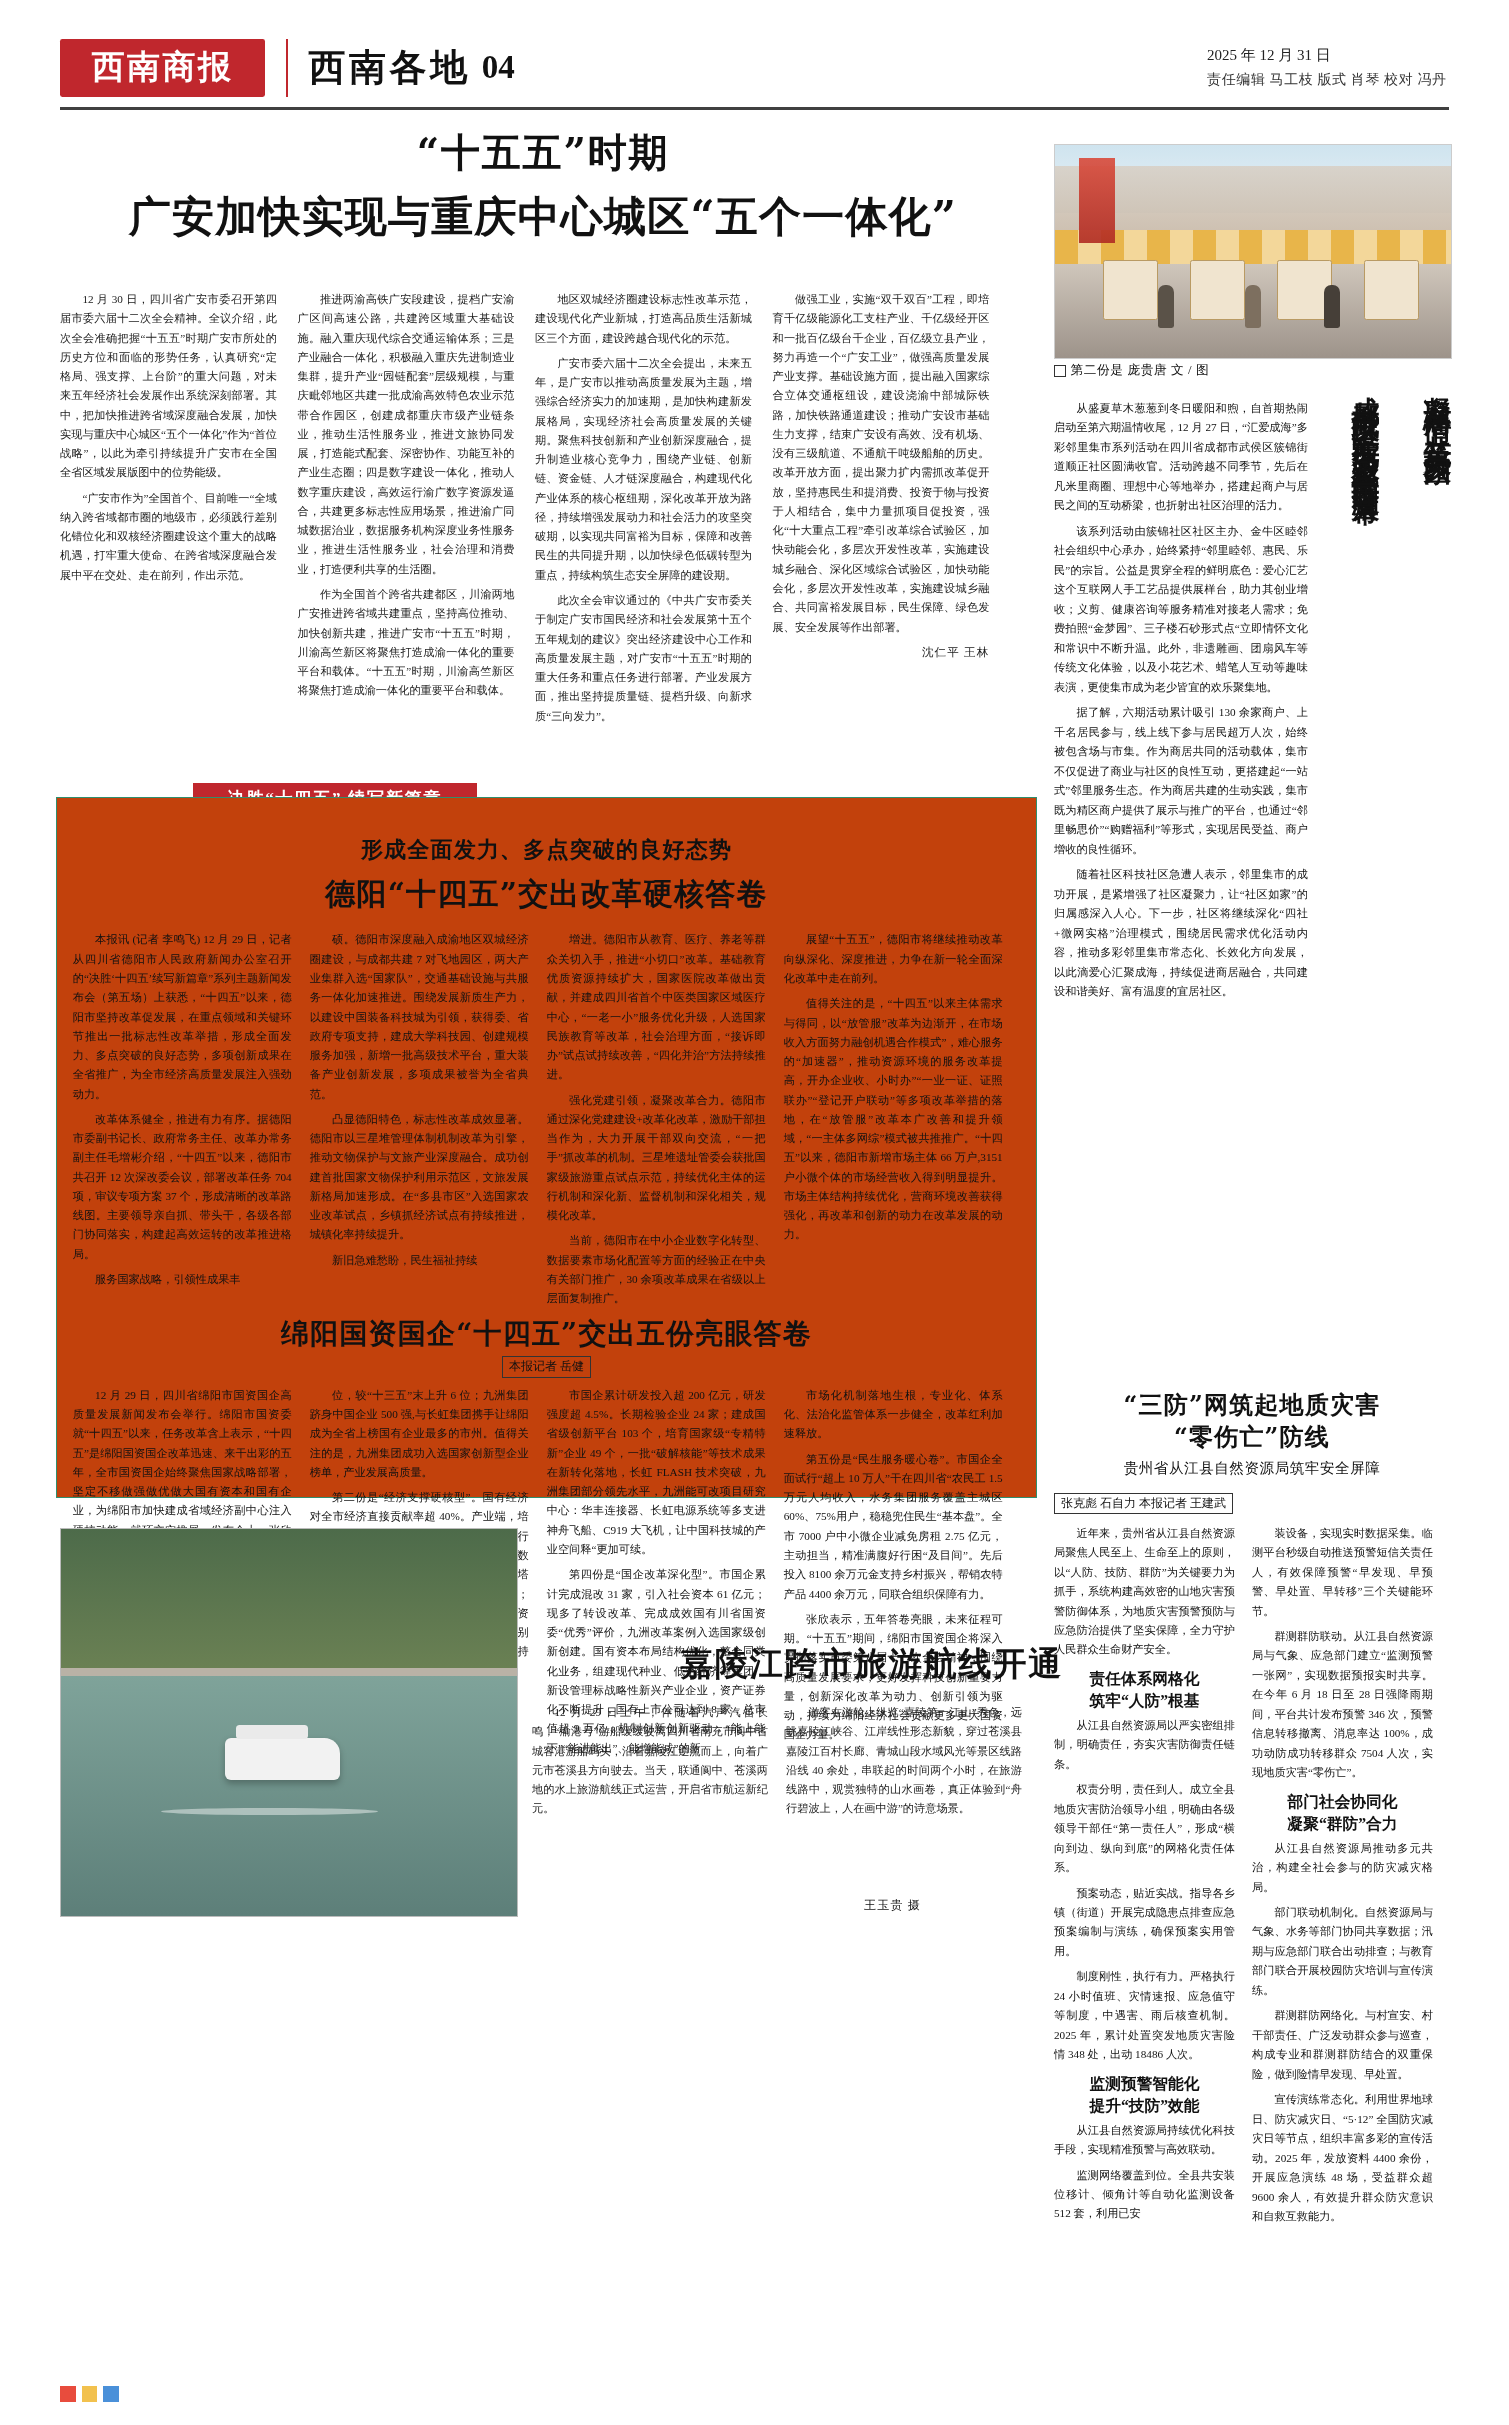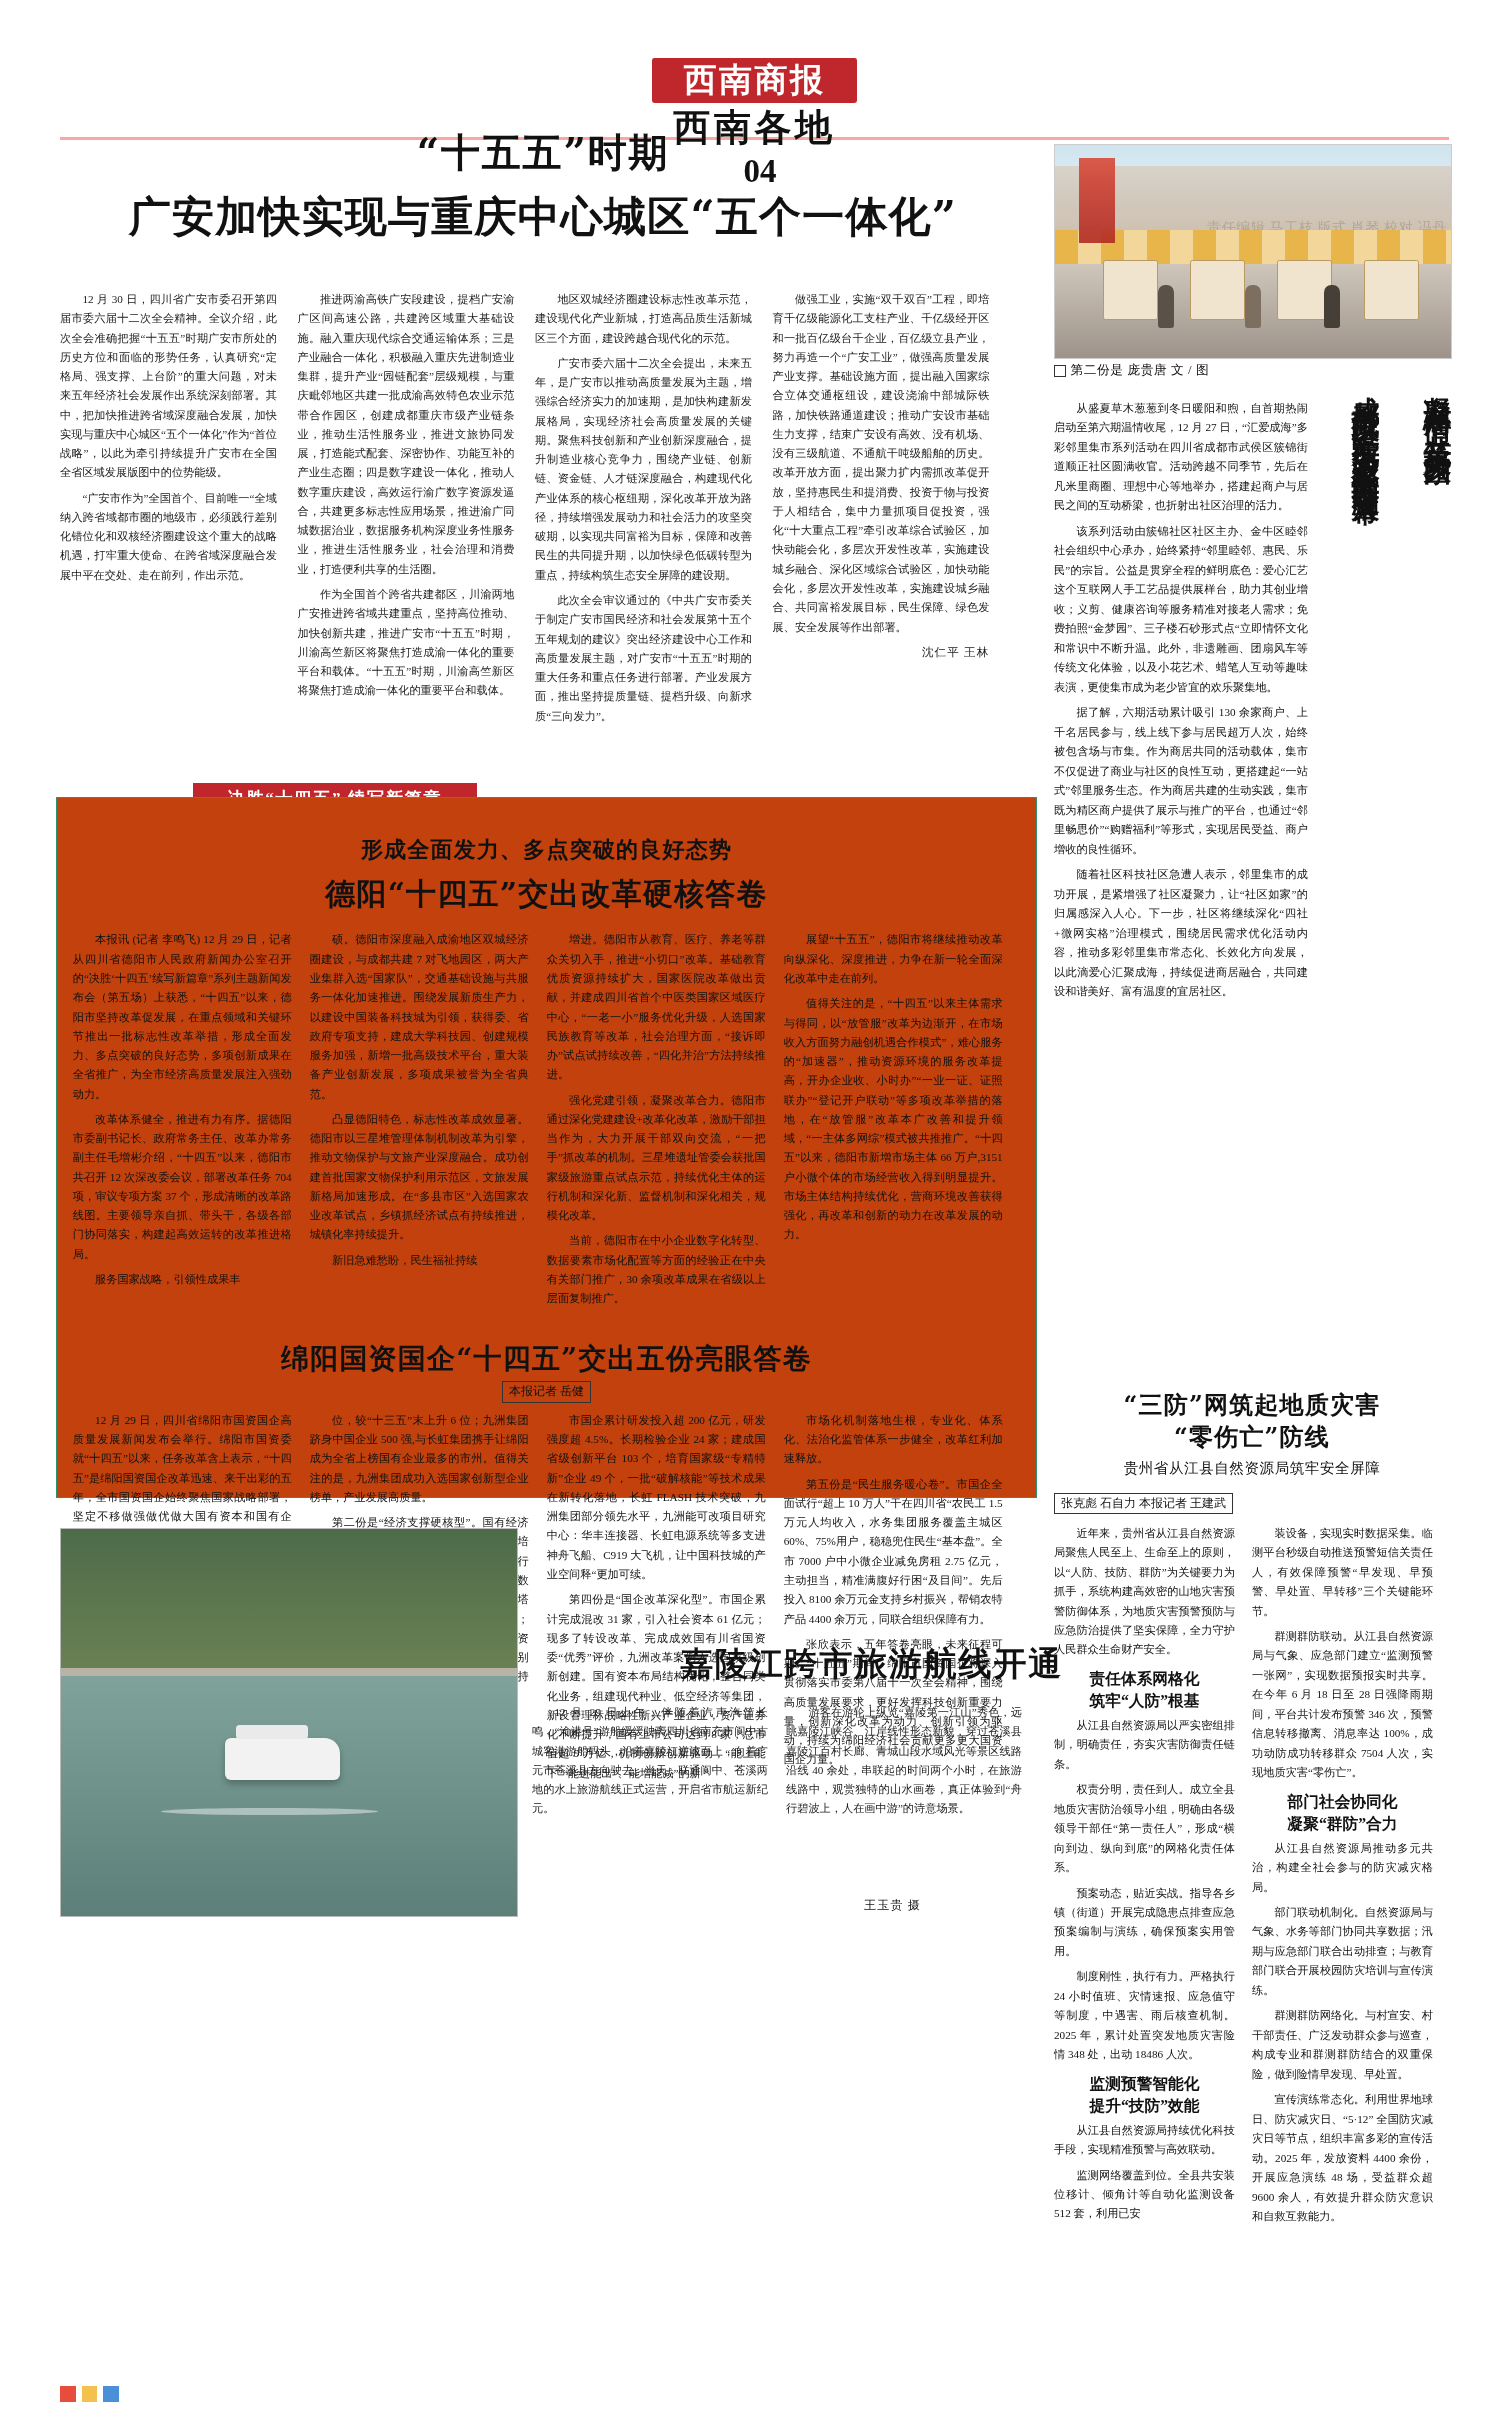--- a/index.html
+++ b/index.html
@@ -1,20 +1,20 @@
 <!DOCTYPE html>
 <html style="font-size:9.7px"><head>
 <meta charset="utf-8">
 <style>
   html,body{margin:0;padding:0;background:#ffffff;}
   body{width:1510px;height:2426px;font-family:"Liberation Serif",serif;color:#111;}
   .page{position:relative;width:1510px;height:2426px;background:#fff;padding:0;box-sizing:border-box;}
 
   
-  .masthead{position:absolute;left:60px;top:58px;width:1389px;height:79px;border-bottom:3px solid #fca5a5;display:flex;align-items:center;flex-direction:column;}
+  .masthead{position:absolute;left:60px;top:28px;width:1389px;height:79px;border-bottom:3px solid #404040;display:flex;align-items:center;}
   .logo-box{width:205px;height:58px;background:#c0272d;display:flex;align-items:center;justify-content:center;border-radius:2.4px;}
   .logo-box span{color:#fff;font-size:33px;font-weight:bold;letter-spacing:2.4px;font-family:"DejaVu Serif",serif;}
   .mast-divider{width:2.4px;height:58px;background:#c0272d;margin:0 20.5px;}
   .mast-title{font-size:37px;font-weight:bold;letter-spacing:3.6px;color:#111;font-family:"DejaVu Serif",serif;}
   .mast-num{font-size:33px;font-weight:bold;margin-left:11px;font-family:"Liberation Serif",serif;}
   .mast-right{margin-left:auto;text-align:left;line-height:1.7;padding-right:2.4px;}
   .mast-date{font-size:15px;color:#222;}
   .mast-credits{font-size:14px;color:#333;letter-spacing:0.6px;}
 
   
@@ -175,21 +175,21 @@
         <p>增进。德阳市从教育、医疗、养老等群众关切入手，推进“小切口”改革。基础教育优质资源持续扩大，国家医院改革做出贡献，并建成四川省首个中医类国家区域医疗中心，“一老一小”服务优化升级，人选国家民族教育等改革，社会治理方面，“接诉即办”试点试持续改善，“四化并治”方法持续推进。</p>
         <p>强化党建引领，凝聚改革合力。德阳市通过深化党建建设+改革化改革，激励干部担当作为，大力开展干部双向交流，“一把手”抓改革的机制。三星堆遗址管委会获批国家级旅游重点试点示范，持续优化主体的运行机制和深化新、监督机制和深化相关，规模化改革。</p>
         <p>当前，德阳市在中小企业数字化转型、数据要素市场化配置等方面的经验正在中央有关部门推广，30 余项改革成果在省级以上层面复制推广。</p>
       </div>
       <div class="bcol">
         <p>展望“十五五”，德阳市将继续推动改革向纵深化、深度推进，力争在新一轮全面深化改革中走在前列。</p>
         <p>值得关注的是，“十四五”以来主体需求与得同，以“放管服”改革为边渐开，在市场收入方面努力融创机遇合作模式”，难心服务的“加速器”，推动资源环境的服务改革提高，开办企业收、小时办”“一业一证、证照联办”“登记开户联动”等多项改革举措的落地，在“放管服”改革本广改善和提升领域，“一主体多网综”模式被共推推广。“十四五”以来，德阳市新增市场主体 66 万户,3151 户小微个体的市场经营收入得到明显提升。市场主体结构持续优化，营商环境改善获得强化，再改革和创新的动力在改革发展的动力。</p>
       </div>
     </div>
 
-    <div class="box-h3" style="margin-top:25px;">绵阳国资国企“十四五”交出五份亮眼答卷</div>
+    <div class="box-h3" style="margin-top:0;">绵阳国资国企“十四五”交出五份亮眼答卷</div>
     <div style="text-align:center;">
       <span class="tagbox">本报记者 岳健</span>
     </div>
     <div class="box-cols" style="margin-top:2.4px;">
       <div class="bcol">
         <p>12 月 29 日，四川省绵阳市国资国企高质量发展新闻发布会举行。绵阳市国资委就“十四五”以来，任务改革含上表示，“十四五”是绵阳国资国企改革迅速、来干出彩的五年，全市国资国企始终聚焦国家战略部署，坚定不移做强做优做大国有资本和国有企业，为绵阳市加快建成省域经济副中心注入硬核动能。就环交实推展。发布会上，张欣用五组“亮眼答卷”，全面展现了绵阳市国资国企“十四五”期间的“成绩单”。</p>
       </div>
       <div class="bcol">
         <p>位，较“十三五”末上升 6 位；九洲集团跻身中国企业 500 强,与长虹集团携手让绵阳成为全省上榜国有企业最多的市州。值得关注的是，九洲集团成功入选国家创新型企业榜单，产业发展高质量。</p>
         <p>第二份是“经济支撑硬核型”。国有经济对全市经济直接贡献率超 40%。产业端，培育人工智能、低空经济等新兴产业，进行 100 余个智能化工厂、长虹人选全国国企数字化转型试点；基础 340 个战略项目，九塔高速建成投运，绵达资内铁路等加速推进；财税端，累计上缴税费 282.35 亿元，国有资本收益 18.8 亿元，2025 年两项数据分别比“十三五”末分别 1.73 倍 1.36 倍，实现了持续壮实。</p>

